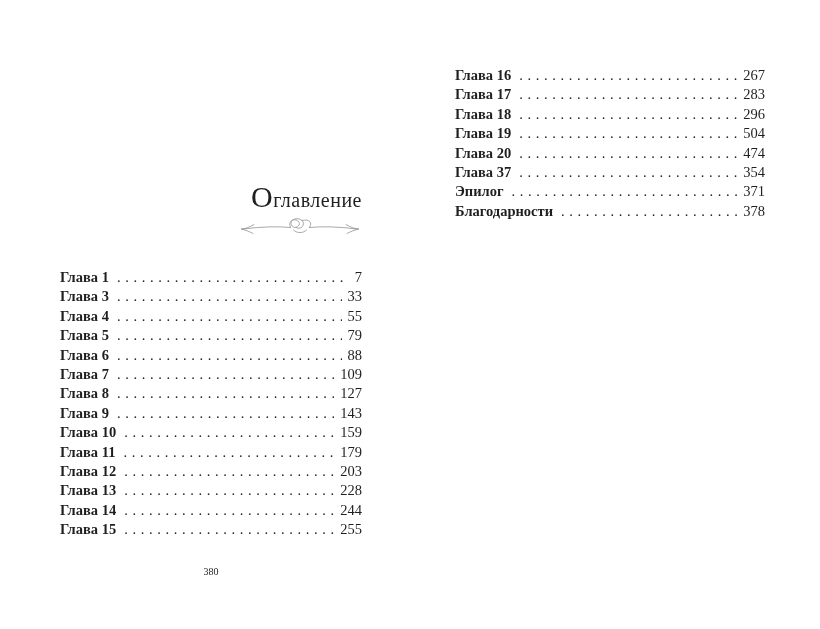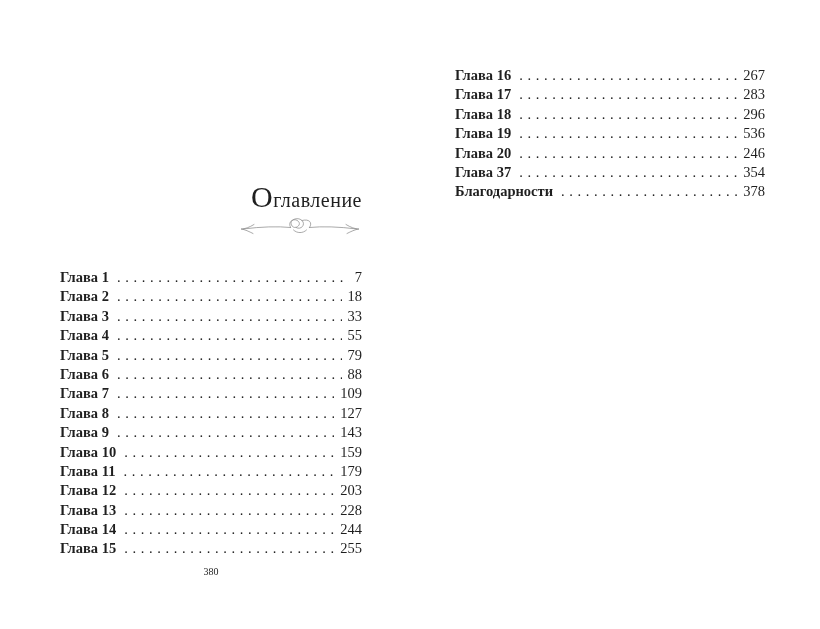--- a/index.html
+++ b/index.html
@@ -97,25 +97,20 @@
   </div>
 
   <div class="toc-list toc-list-left">
 
   <div class="toc-row">
       <span class="toc-label">Глава 1</span>
       <span class="toc-dots"></span>
       <span class="toc-page">7</span>
     </div>
       <div class="toc-row">
-      <span class="toc-label">Глава 2</span>
-      <span class="toc-dots"></span>
-      <span class="toc-page">18</span>
-    </div>
-      <div class="toc-row">
       <span class="toc-label">Глава 3</span>
       <span class="toc-dots"></span>
       <span class="toc-page">33</span>
     </div>
       <div class="toc-row">
       <span class="toc-label">Глава 4</span>
       <span class="toc-dots"></span>
       <span class="toc-page">55</span>
     </div>
       <div class="toc-row">
@@ -188,33 +183,38 @@
       <span class="toc-page">283</span>
     </div>
       <div class="toc-row">
       <span class="toc-label">Глава 18</span>
       <span class="toc-dots"></span>
       <span class="toc-page">296</span>
     </div>
       <div class="toc-row">
       <span class="toc-label">Глава 19</span>
       <span class="toc-dots"></span>
-      <span class="toc-page">536</span>
+      <span class="toc-page">504</span>
     </div>
       <div class="toc-row">
       <span class="toc-label">Глава 20</span>
       <span class="toc-dots"></span>
-      <span class="toc-page">246</span>
+      <span class="toc-page">474</span>
     </div>
       <div class="toc-row">
       <span class="toc-label">Глава 37</span>
       <span class="toc-dots"></span>
       <span class="toc-page">354</span>
     </div>
       <div class="toc-row">
+      <span class="toc-label">Эпилог</span>
+      <span class="toc-dots"></span>
+      <span class="toc-page">371</span>
+    </div>
+      <div class="toc-row">
       <span class="toc-label">Благодарности</span>
       <span class="toc-dots"></span>
       <span class="toc-page">378</span>
     </div>
     </div>
 
   <div class="folio">380</div>
 
 </div>
 

